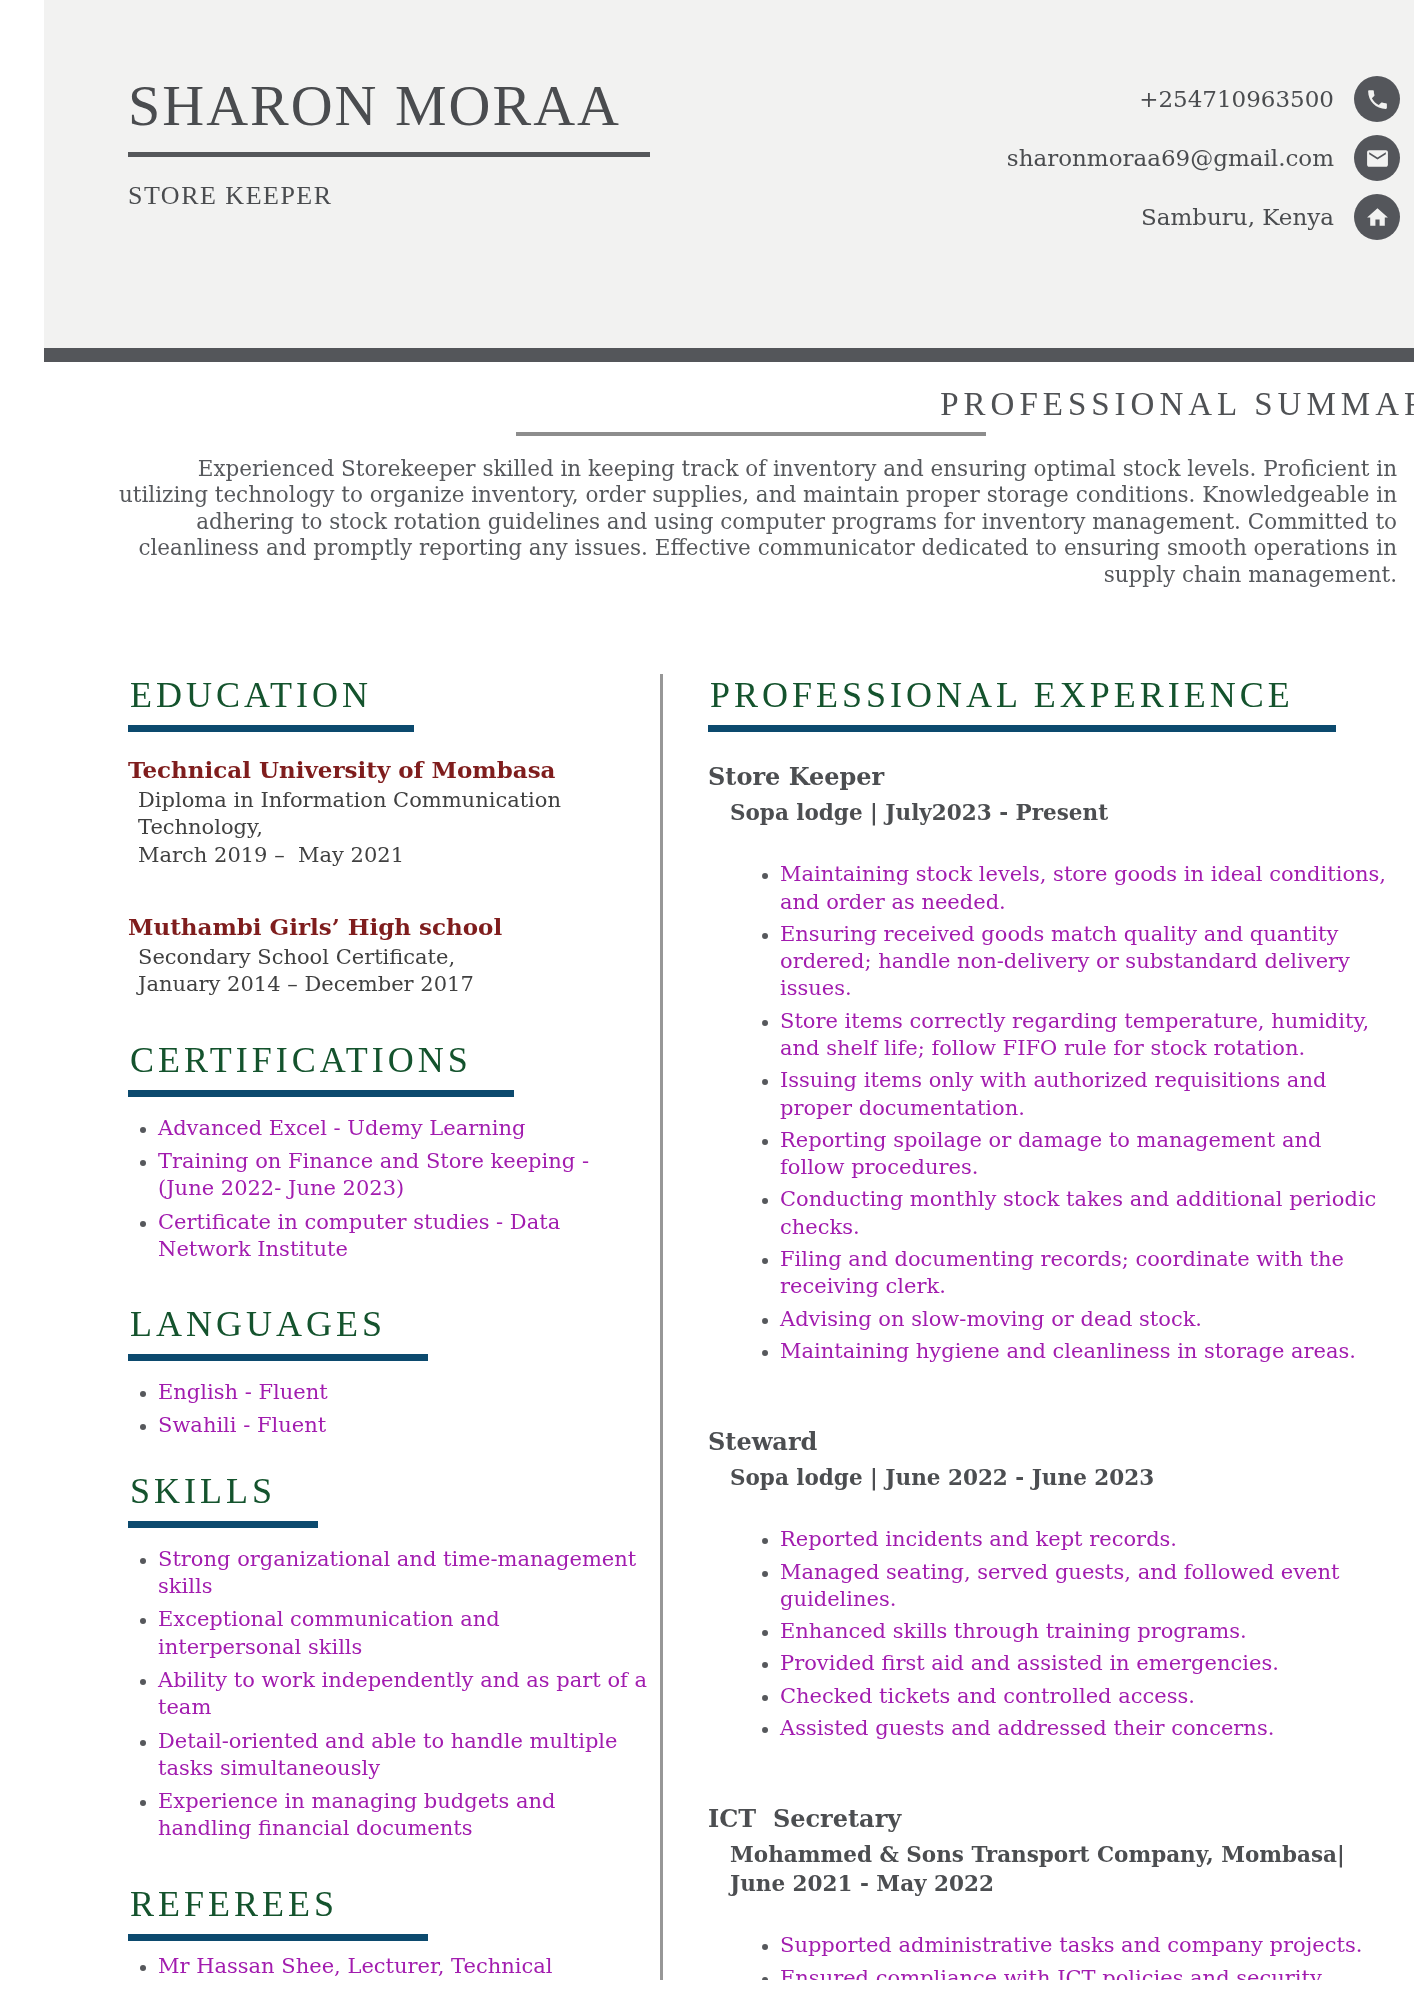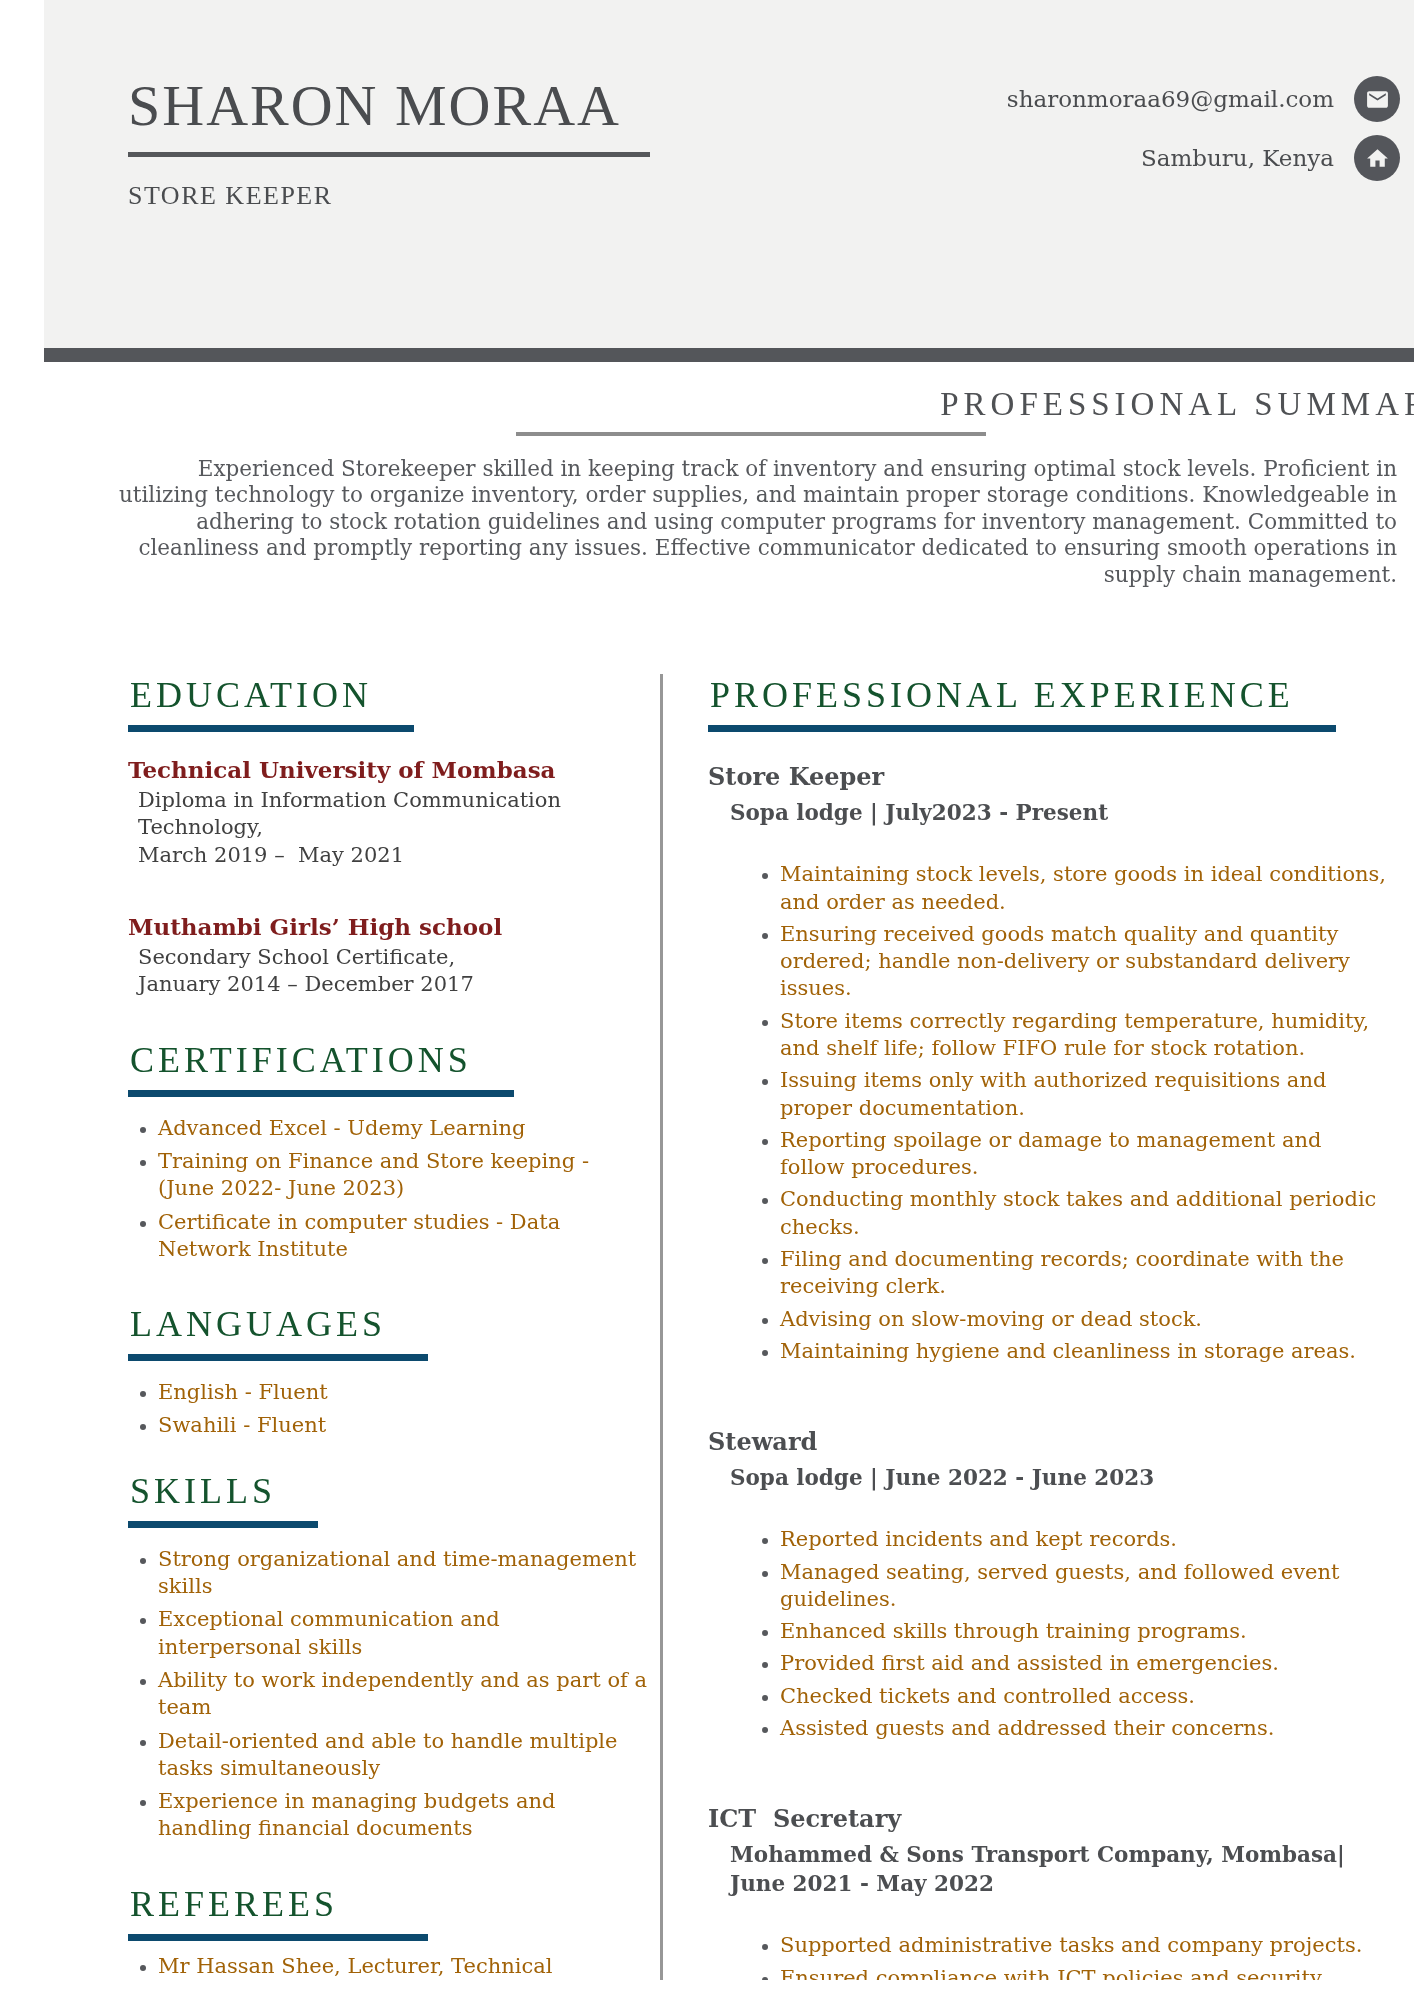--- a/index.html
+++ b/index.html
@@ -95,21 +95,21 @@
   }
   .left-section{margin-bottom:40px;}
 
   .edu-entry{margin-top:24px;}
   .edu-entry + .edu-entry{margin-top:44px;}
   .edu-school{font-size:23px;font-weight:bold;color:#7f1d1d;margin-bottom:4px;}
   .edu-line{font-size:21px;line-height:1.3;color:#404040;padding-left:10px;white-space:pre-wrap;}
 
   ul.dots{margin:18px 0 0;padding-left:30px;}
   ul.dots li{
-    font-size:21px;line-height:1.3;color:#a16207;margin-bottom:6px;
+    font-size:21px;line-height:1.3;color:#a21caf;margin-bottom:6px;
   }
   ul.dots li::marker{color:#56585c;font-size:18px;}
 
   
   .job{margin-top:30px;margin-bottom:62px;}
   .job:last-child{margin-bottom:0;}
   .job-name{font-size:24px;font-weight:bold;color:#4c4e51;white-space:pre-wrap;}
   .job-meta{
     font-size:21.5px;font-weight:bold;color:#4c4e51;
     padding-left:22px;margin-top:7px;line-height:1.35;
@@ -124,20 +124,28 @@
 <div class="page">
 
   <header class="header">
     <div class="header-left">
       <h1>SHARON MORAA</h1>
       <div class="name-rule"></div>
       <div class="job-title">STORE KEEPER</div>
     </div>
 
     <div class="header-contacts">
+      <div class="contact-row">
+        <span class="contact-text">+254710963500</span>
+        <span class="contact-icon">
+          <svg viewBox="0 0 24 24">
+              <path d="M6.62 10.79c1.44 2.83 3.76 5.14 6.59 6.59l2.2-2.2c.27-.27.67-.36 1.02-.24 1.12.37 2.33.57 3.57.57.55 0 1 .45 1 1V20c0 .55-.45 1-1 1-9.39 0-17-7.61-17-17 0-.55.45-1 1-1h3.5c.55 0 1 .45 1 1 0 1.25.2 2.45.57 3.57.11.35.03.74-.25 1.02l-2.2 2.2z"></path>
+            </svg>
+        </span>
+      </div>
       <div class="contact-row">
         <span class="contact-text">sharonmoraa69@gmail.com</span>
         <span class="contact-icon">
           <svg viewBox="0 0 24 24">
               <path d="M20 4H4c-1.1 0-1.99.9-1.99 2L2 18c0 1.1.9 2 2 2h16c1.1 0 2-.9 2-2V6c0-1.1-.9-2-2-2zm0 4l-8 5-8-5V6l8 5 8-5v2z"></path>
             </svg>
         </span>
       </div>
       <div class="contact-row">
         <span class="contact-text">Samburu, Kenya</span>

